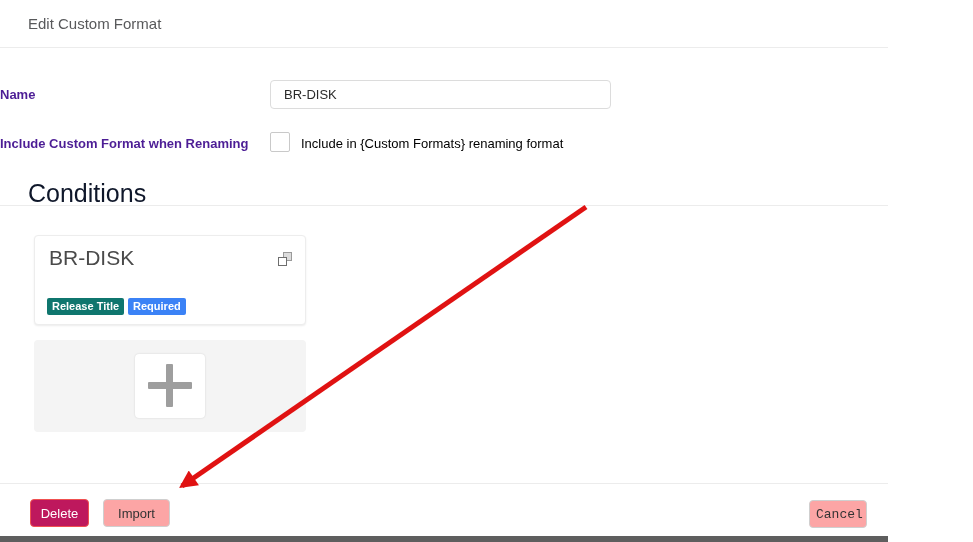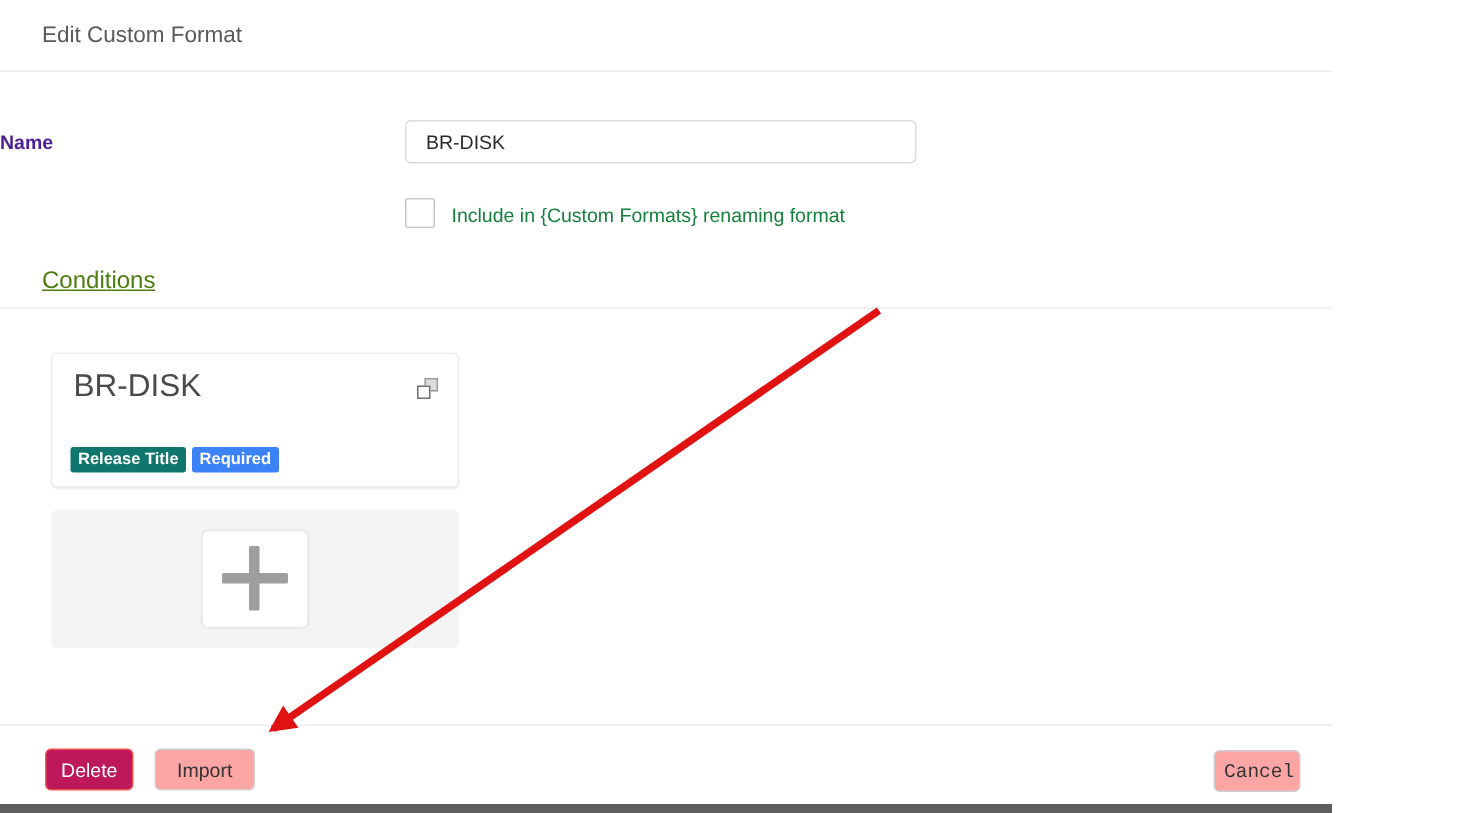--- a/index.html
+++ b/index.html
@@ -26,24 +26,24 @@
   
   .form-label{position:absolute;left:0;width:252px;
     font-size:13px;font-weight:bold;color:#4c1d95;}
   .lbl-name{top:87px;}
   .lbl-include{top:136px;}
   .name-input{position:absolute;left:270px;top:80px;width:341px;height:29px;
     border:1px solid #dcdcdc;border-radius:4px;padding:0 13px;font-size:13px;color:#2b2b2b;
     font-family:"Liberation Sans",sans-serif;outline:none;background:#fff;}
   .checkbox{position:absolute;left:270px;top:132px;width:20px;height:20px;
     border:1px solid #c9c9c9;border-radius:2px;background:#fff;cursor:pointer;}
-  .help-text{position:absolute;left:301px;top:136px;font-size:13px;color:#15803d;}
+  .help-text{position:absolute;left:301px;top:136px;font-size:13px;color:#000000;}
 
   
-  .section-heading{position:absolute;left:28px;top:179px;font-size:16px;color:#4d7c0f;text-decoration:underline;}
+  .section-heading{position:absolute;left:28px;top:179px;font-size:25px;color:#0f172a;}
   .cond-card{position:absolute;left:34px;top:235px;width:272px;height:90px;background:#fff;
     border:1px solid #ededed;border-radius:4px;box-shadow:0 1px 2px rgba(0,0,0,0.08);}
   .cond-title{position:absolute;left:14px;top:10px;font-size:21px;color:#4a4a4a;}
   .clone-icon{position:absolute;right:13px;top:16px;width:14px;height:14px;cursor:pointer;}
   .clone-back{position:absolute;right:0;top:0;width:9px;height:9px;border:1.5px solid #9a9a9a;background:#dcdcdc;}
   .clone-front{position:absolute;left:0;bottom:0;width:9px;height:9px;border:1.5px solid #6e6e6e;background:#fff;}
   .badge-row{position:absolute;left:12px;bottom:9px;display:flex;gap:4px;}
   .badge{font-size:11px;font-weight:bold;color:#fff;padding:2px 5px 3px;border-radius:2px;line-height:1.1;}
   .badge-gray{background:#0f766e;}
   .badge-green{background:#3b82f6;}
@@ -71,20 +71,21 @@
 
 <div class="stage">
 
   <div class="modal-title">Edit Custom Format</div>
   <button class="close-btn">×</button>
   <div class="divider div-header"></div>
 
   <div class="form-label lbl-name">Name</div>
   <input class="name-input" type="text" value="BR-DISK" style="">
 
+  <div class="form-label lbl-include">Include Custom Format when Renaming</div>
   <span class="checkbox"></span>
   <div class="help-text">Include in {Custom Formats} renaming format</div>
 
   <div class="section-heading">Conditions</div>
   <div class="divider div-conditions"></div>
 
   <div class="cond-card">
     <div class="cond-title">BR-DISK</div>
     <span class="clone-icon">
       <span class="clone-back"></span>

